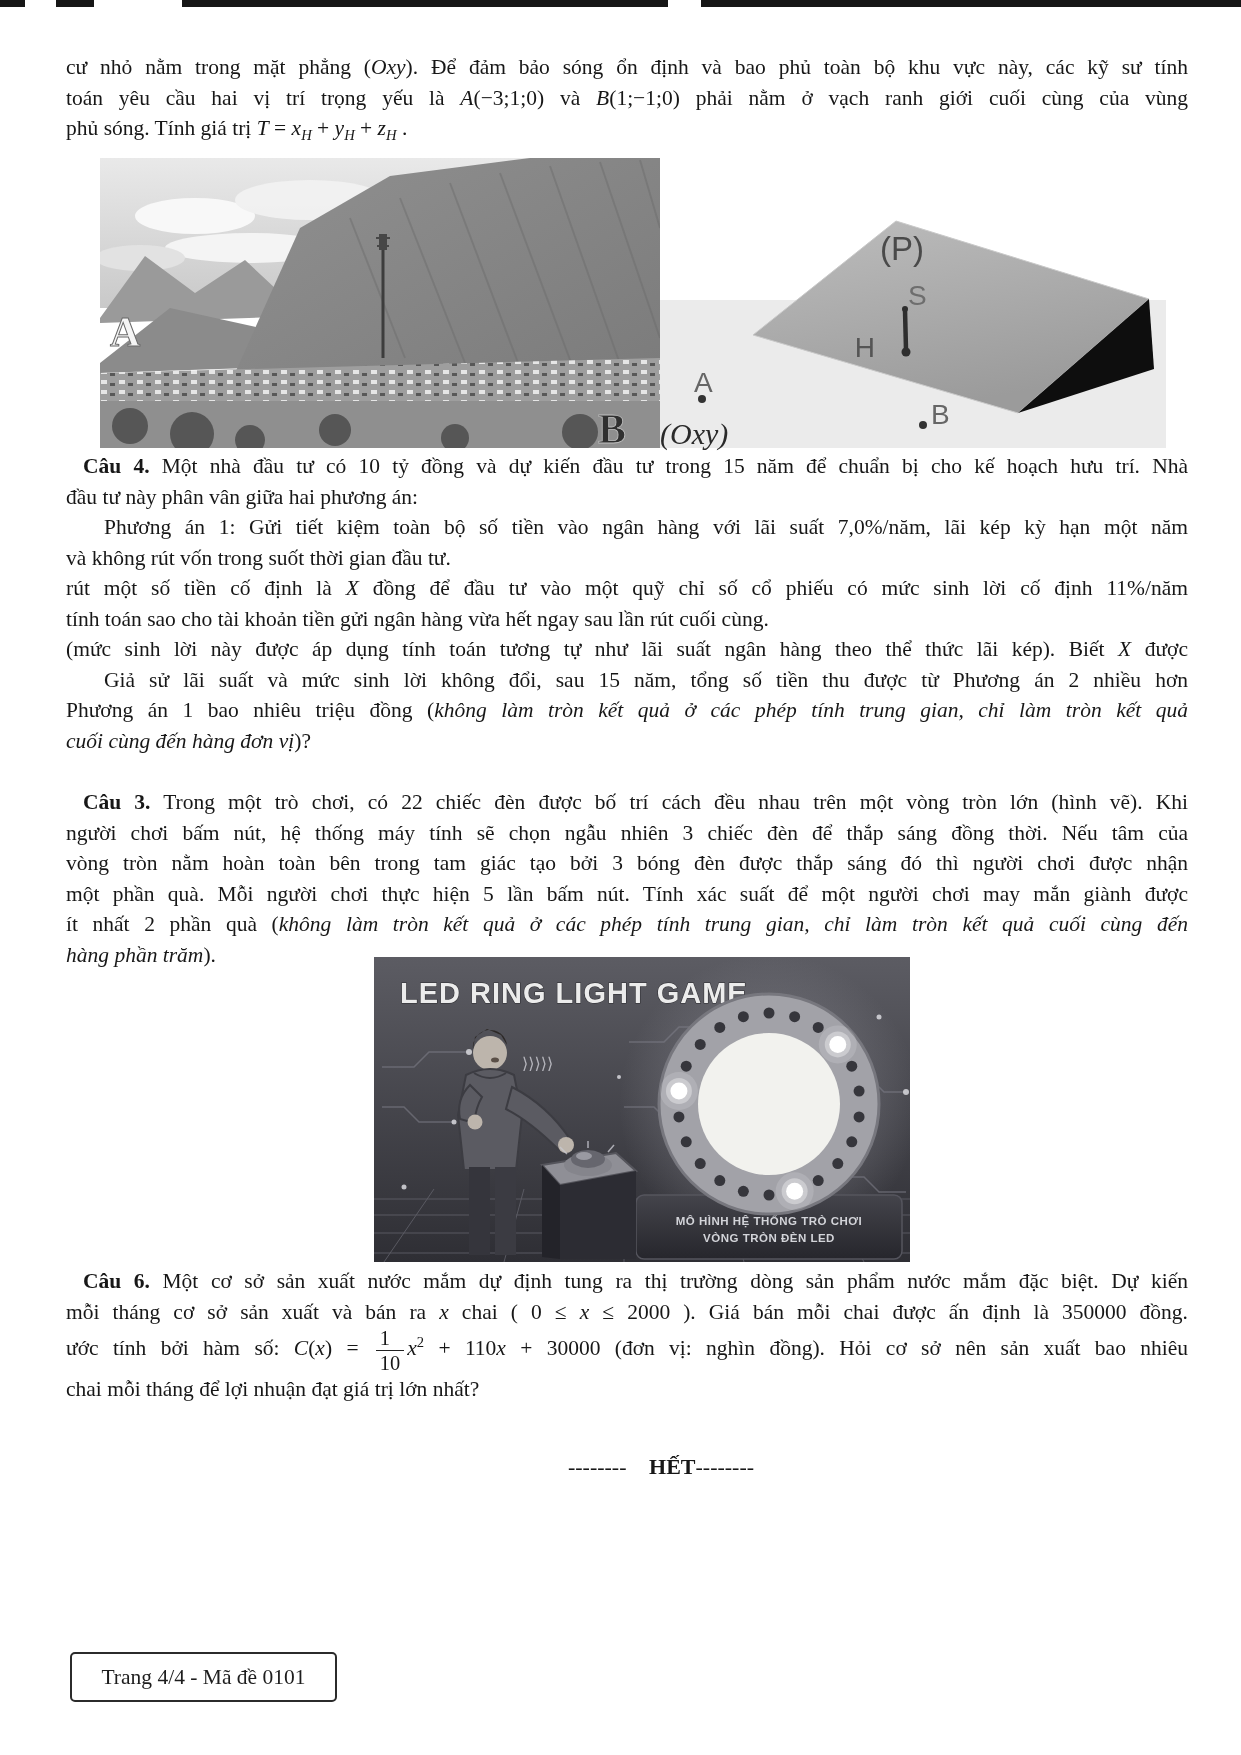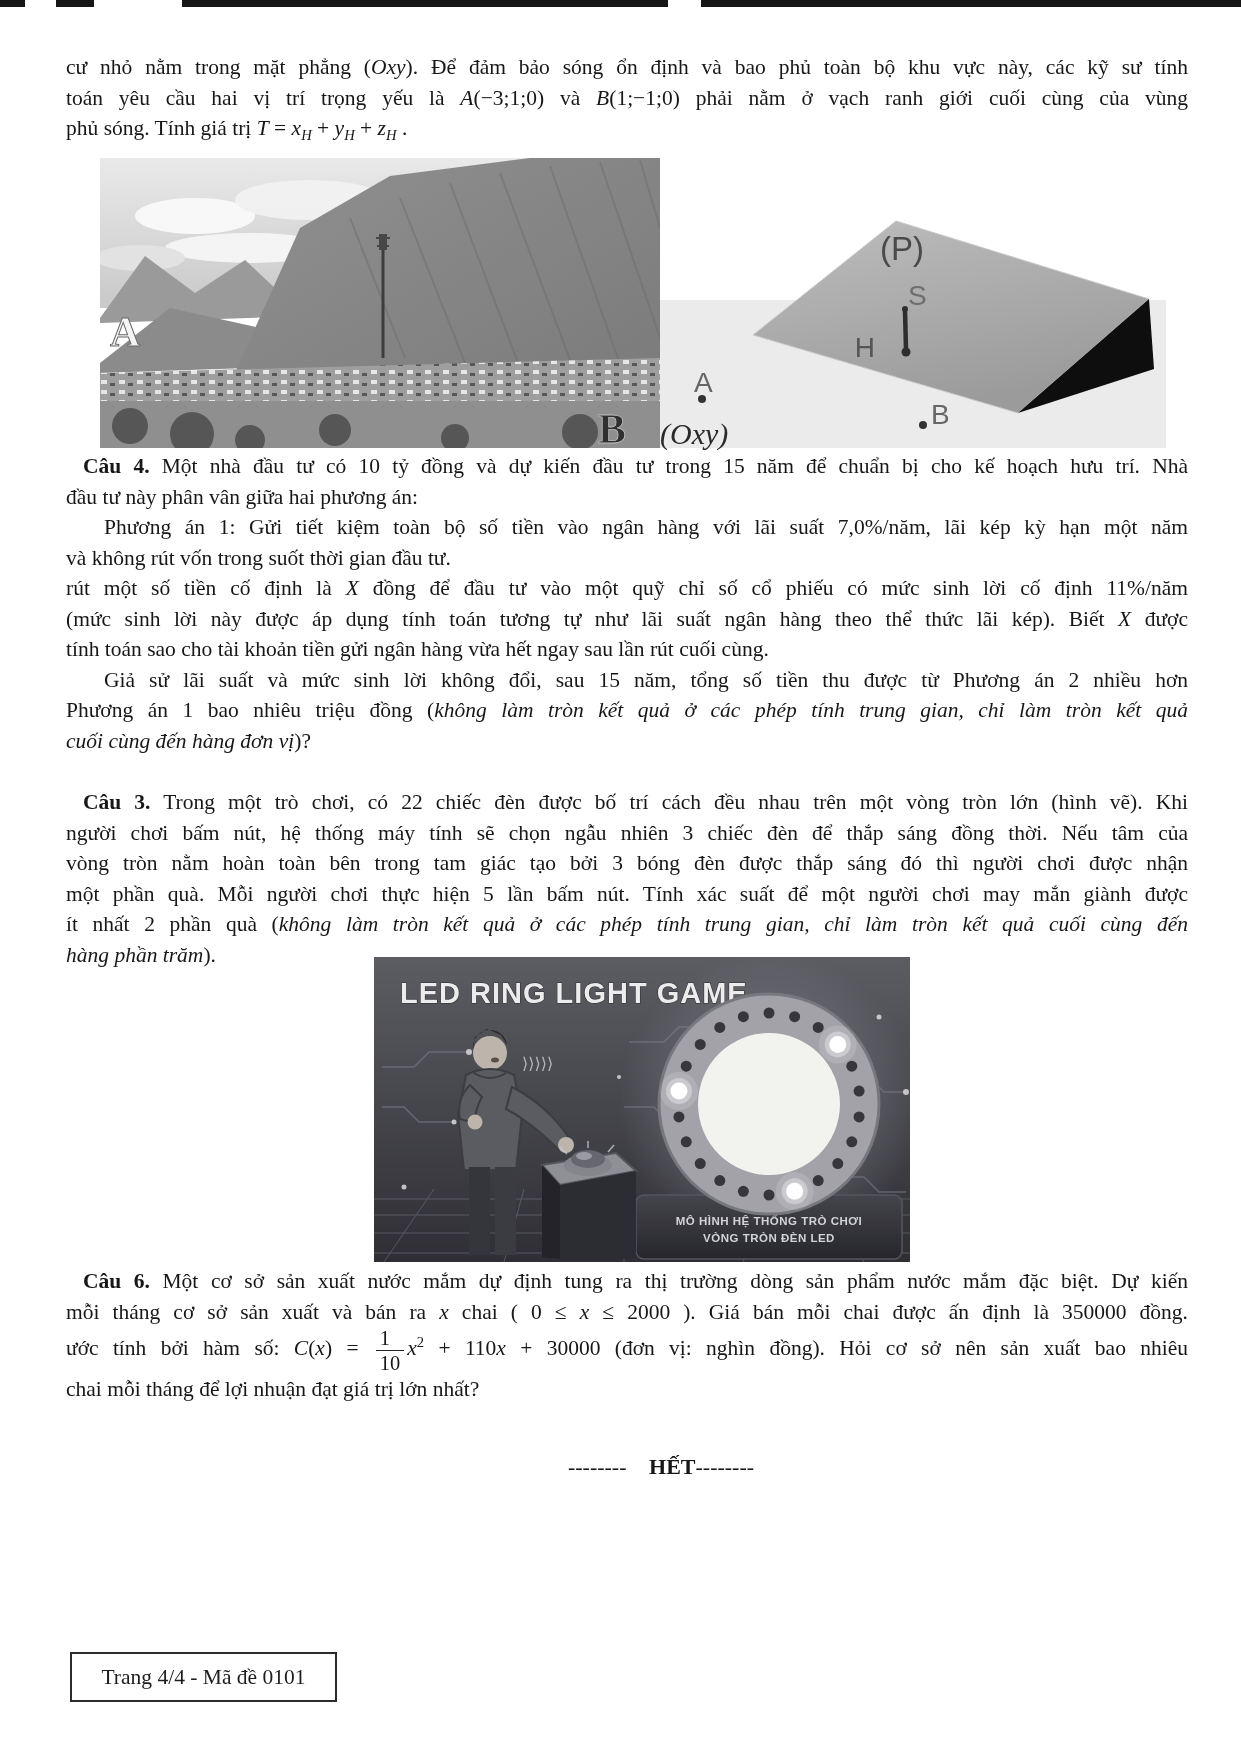--- a/index.html
+++ b/index.html
@@ -20,21 +20,21 @@
   .sg-sup{font-size:68%;vertical-align:super;}
   .frac{display:inline-block;text-align:center;vertical-align:middle;line-height:1.08;
         font-size:95%;margin:0 3px;}
   .frac .num{display:block;border-bottom:1.6px solid #222;padding:0 4px 1px;}
   .frac .den{display:block;padding:1px 4px 0;}
   .figphoto{position:absolute;left:100px;top:158px;}
   .figdiagram{position:absolute;left:640px;top:205px;}
   .figgame{position:absolute;left:374px;top:957px;}
   .endline{position:absolute;left:100px;top:1452px;width:1122px;text-align:center;font-size:22px;}
   .footerbox{position:absolute;left:70px;top:1652px;width:263px;height:46px;border:2px solid #2b2b2b;
-        border-radius:0;display:flex;align-items:center;justify-content:center;
+        border-radius:5px;display:flex;align-items:center;justify-content:center;
         font-size:21.5px;color:#1d1d1d;background:#fff;}
 </style>
 </head>
 <body>
 
 <div class="page">
 
   <div class="topbar"></div>
 
   <div class="para" style="top:52px;">
@@ -122,22 +122,22 @@
     <circle cx="923" cy="425" r="4" fill="#333333"></circle>
     <text x="660" y="444" font-size="30" font-style="italic" fill="#2a2a2a">(Oxy)</text>
   </svg>
 
   <div class="para" style="top:451px;">
       <div class="tline j"><span class="sg-b">Câu 4.</span><span class="sg-r"> Một nhà đầu tư có 10 tỷ đồng và dự kiến đầu tư trong 15 năm để chuẩn bị cho kế hoạch hưu trí. Nhà</span></div>
       <div class="tline"><span class="sg-r">đầu tư này phân vân giữa hai phương án:</span></div>
       <div class="tline j ind"><span class="sg-r">Phương án 1: Gửi tiết kiệm toàn bộ số tiền vào ngân hàng với lãi suất 7,0%/năm, lãi kép kỳ hạn một năm</span></div>
       <div class="tline"><span class="sg-r">và không rút vốn trong suốt thời gian đầu tư.</span></div>
       <div class="tline j"><span class="sg-r">rút một số tiền cố định là </span><span class="sg-m">X</span><span class="sg-r"> đồng để đầu tư vào một quỹ chỉ số cổ phiếu có mức sinh lời cố định 11%/năm</span></div>
+      <div class="tline"><span class="sg-r">tính toán sao cho tài khoản tiền gửi ngân hàng vừa hết ngay sau lần rút cuối cùng.</span></div>
       <div class="tline j"><span class="sg-r">(mức sinh lời này được áp dụng tính toán tương tự như lãi suất ngân hàng theo thể thức lãi kép). Biết </span><span class="sg-m">X</span><span class="sg-r"> được</span></div>
-      <div class="tline"><span class="sg-r">tính toán sao cho tài khoản tiền gửi ngân hàng vừa hết ngay sau lần rút cuối cùng.</span></div>
       <div class="tline j ind"><span class="sg-r">Giả sử lãi suất và mức sinh lời không đổi, sau 15 năm, tổng số tiền thu được từ Phương án 2 nhiều hơn</span></div>
       <div class="tline j"><span class="sg-r">Phương án 1 bao nhiêu triệu đồng (</span><span class="sg-i">không làm tròn kết quả ở các phép tính trung gian, chỉ làm tròn kết quả</span></div>
       <div class="tline"><span class="sg-i">cuối cùng đến hàng đơn vị</span><span class="sg-r">)?</span></div>
     </div>
 
   <div class="para" style="top:787px;">
       <div class="tline j"><span class="sg-b">Câu 3.</span><span class="sg-r"> Trong một trò chơi, có 22 chiếc đèn được bố trí cách đều nhau trên một vòng tròn lớn (hình vẽ). Khi</span></div>
       <div class="tline j"><span class="sg-r">người chơi bấm nút, hệ thống máy tính sẽ chọn ngẫu nhiên 3 chiếc đèn để thắp sáng đồng thời. Nếu tâm của</span></div>
       <div class="tline j"><span class="sg-r">vòng tròn nằm hoàn toàn bên trong tam giác tạo bởi 3 bóng đèn được thắp sáng đó thì người chơi được nhận</span></div>
       <div class="tline j"><span class="sg-r">một phần quà. Mỗi người chơi thực hiện 5 lần bấm nút. Tính xác suất để một người chơi may mắn giành được</span></div>

